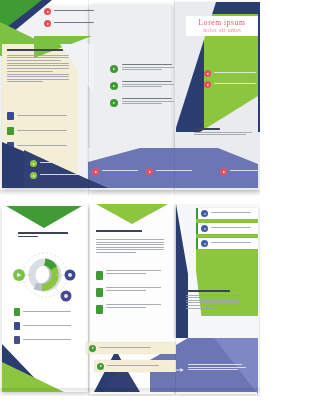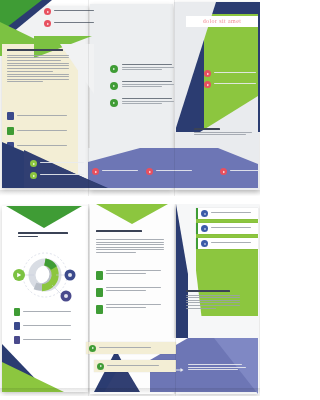--- a/index.html
+++ b/index.html
@@ -235,20 +235,21 @@
         </span>
       </div>
     </div>
 
     <div class="abs" id="trNavy"></div>
     <div class="abs" id="trGreen2"></div>
     <div class="tri" id="trNavyCut"></div>
     <div class="tri" id="trWhiteDiag"></div>
 
     <div id="trTitleBox">
+      <div id="trTitle">Lorem ipsum</div>
       <div id="trSub">dolor sit amet</div>
     </div>
 
     <div id="trBullets">
       <div class="row">
         <span class="icon" style="width:7px;height:7px;background:#e8505f;margin-right:3px;">
           <svg width="4" height="4" viewBox="0 0 8 8">
               <path d="M2.5 1.5 L6 4 L2.5 6.5 Z" fill="#fff"></path>
             </svg>
         </span>

